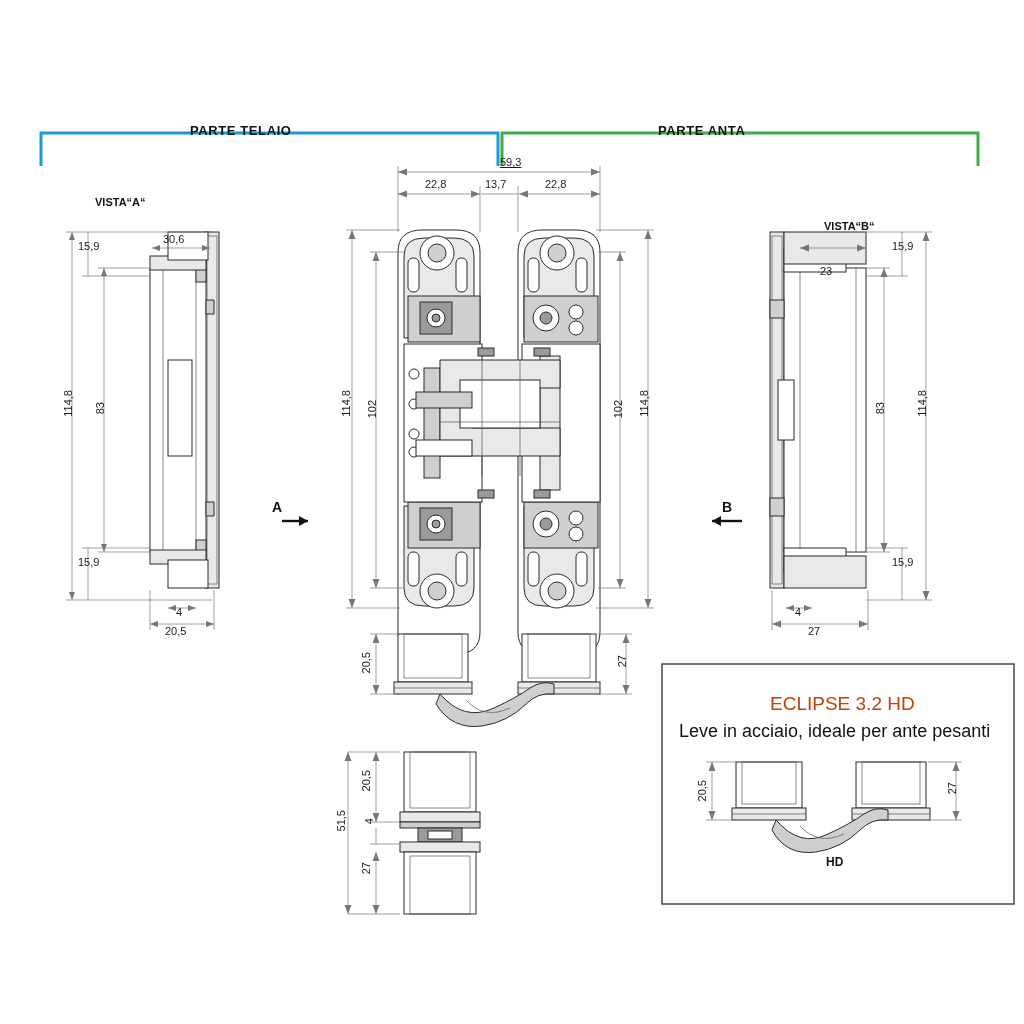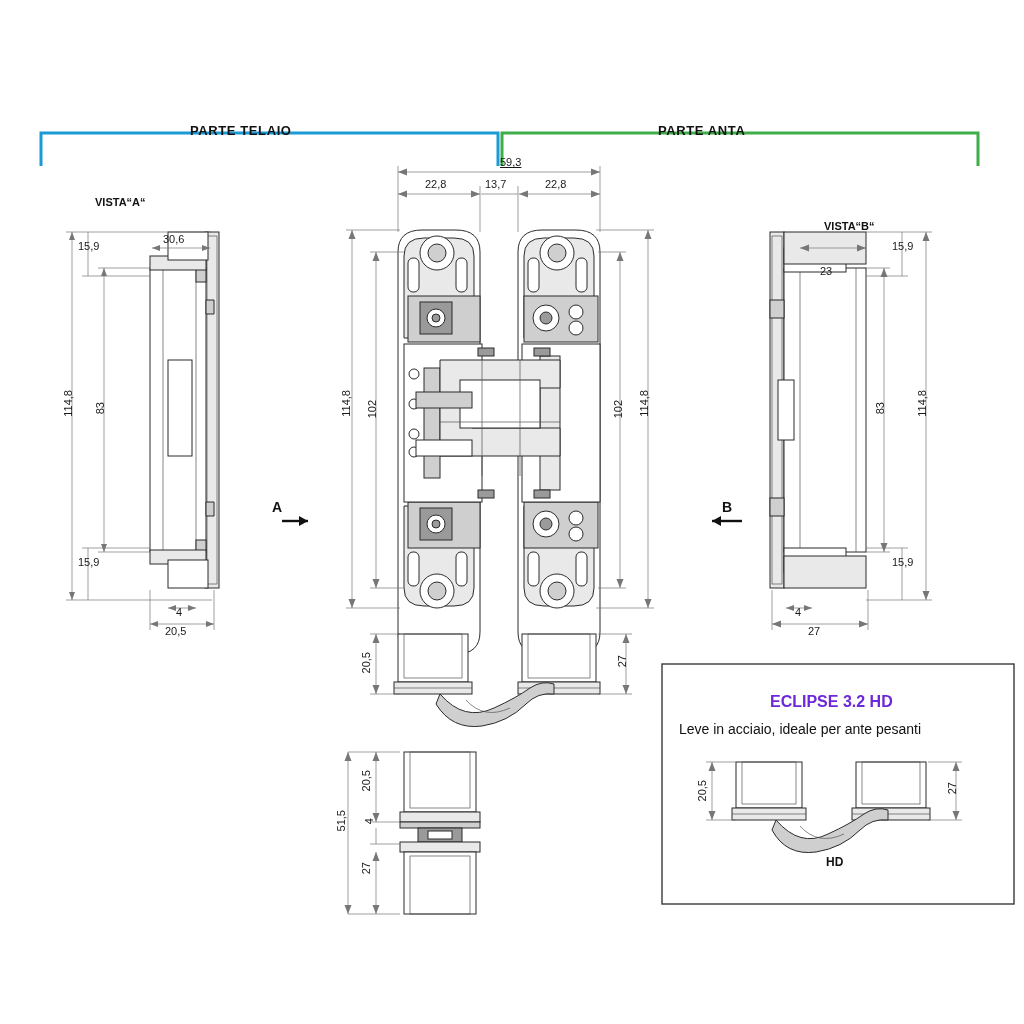--- a/index.html
+++ b/index.html
@@ -41,26 +41,26 @@
     font-size: 11px;
     font-weight: bold;
     color: #111;
   }
   .note {
     font-size: 15px;
     color: #111;
     line-height: 1.45;
   }
   .eclipse-title {
-    font-size: 16px;
-    font-weight: bold;
-    color: #6d28d9;
+    font-size: 19px;
+    font-weight: normal;
+    color: #c2410c;
   }
   .eclipse-sub {
-    font-size: 14px;
+    font-size: 18px;
     color: #111;
   }
   .arrow-letter {
     font-size: 14px;
     font-weight: bold;
     color: #111;
   }
   svg { position: absolute; left: 0; top: 0; overflow: visible; }
   .ln-thin { stroke: #555; stroke-width: 0.7; fill: none; }
   .ln-ext { stroke: #777; stroke-width: 0.7; fill: none; }

